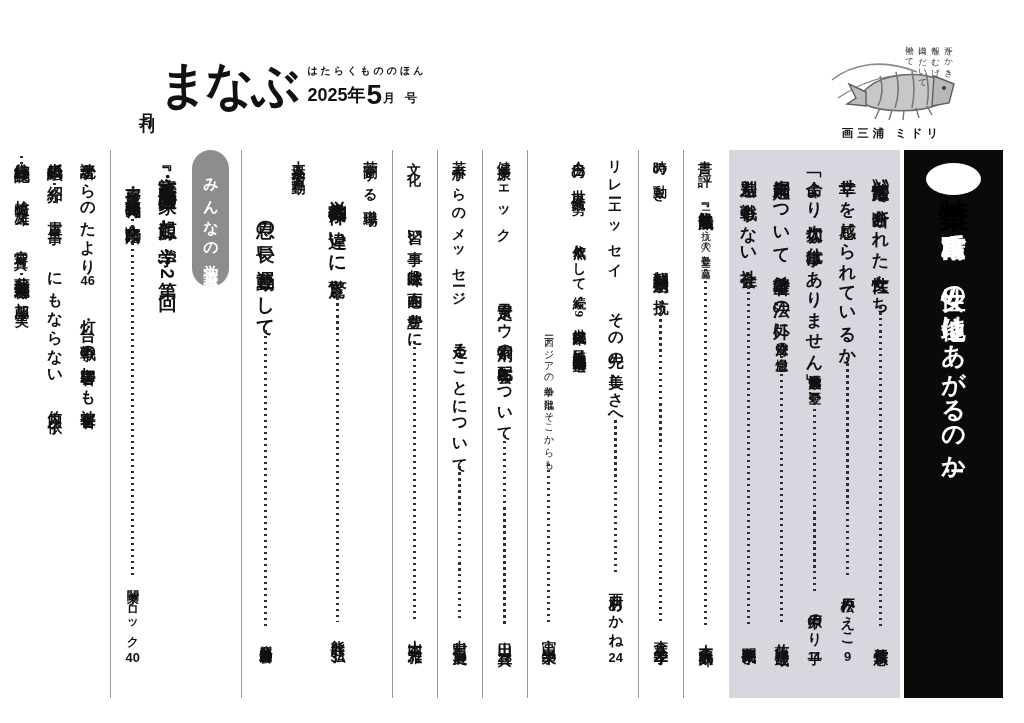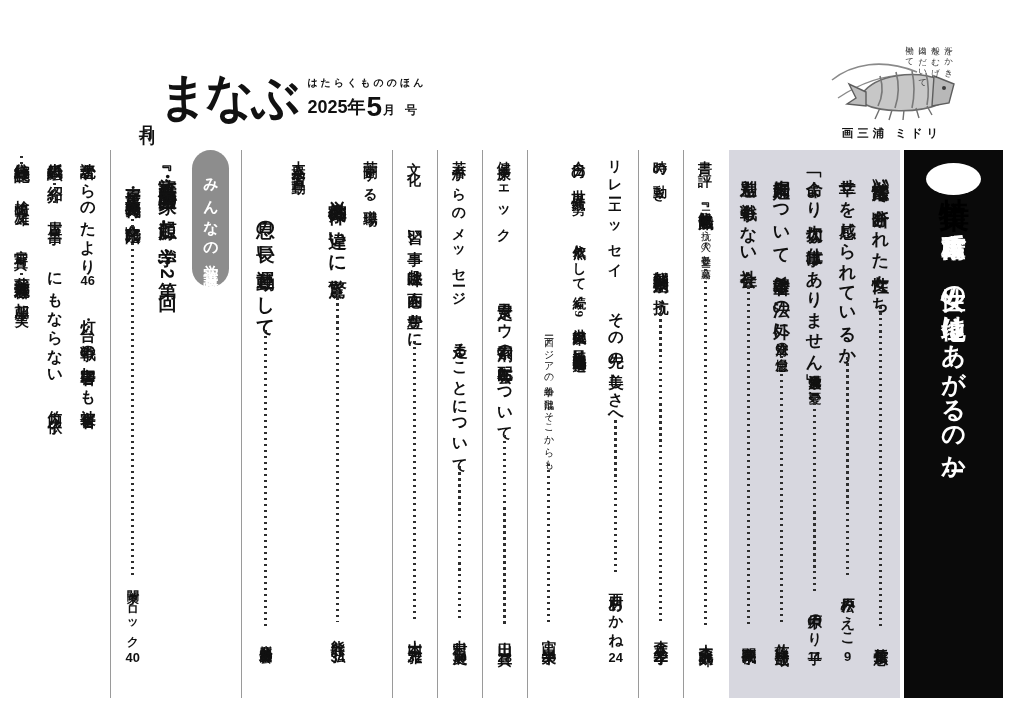--- a/index.html
+++ b/index.html
@@ -6,21 +6,21 @@
   body{
     width:1024px;height:723px;position:relative;background:#fff;overflow:hidden;
     font-family:"Liberation Serif",serif;color:#111;
   }
   
   .masthead{position:absolute;top:60px;left:136px;display:flex;align-items:flex-end;}
   .logo-small{writing-mode:vertical-rl;font-family:"Liberation Sans",sans-serif;font-weight:800;
     font-size:16px;letter-spacing:3px;margin-top:7px;}
   .logo-large{font-family:"Liberation Sans",sans-serif;font-weight:800;font-size:48px;
     letter-spacing:-3px;line-height:0.95;margin-left:2px;transform:scaleY(1.05);}
-  .issue-block{margin-left:10px;margin-top:16px;}
+  .issue-block{margin-left:10px;margin-top:4px;}
   .tagline{font-family:"Liberation Sans",sans-serif;font-weight:700;font-size:10px;letter-spacing:3px;}
   .issue-line{display:flex;align-items:flex-end;margin-top:4px;}
   .issue-year{font-family:"Liberation Sans",sans-serif;font-weight:700;font-size:18px;}
   .issue-month{font-family:"Liberation Sans",sans-serif;font-weight:800;font-size:28px;line-height:0.9;margin:0 1px;}
   .issue-label{font-family:"Liberation Sans",sans-serif;font-weight:700;font-size:12px;}
   .issue-go{font-family:"Liberation Sans",sans-serif;font-weight:700;font-size:12px;margin-left:10px;}
   
   .illo{position:absolute;top:40px;right:62px;width:140px;}
   .illo-art{position:relative;height:82px;}
   .scribbles{position:absolute;top:0;right:6px;writing-mode:vertical-rl;height:46px;

